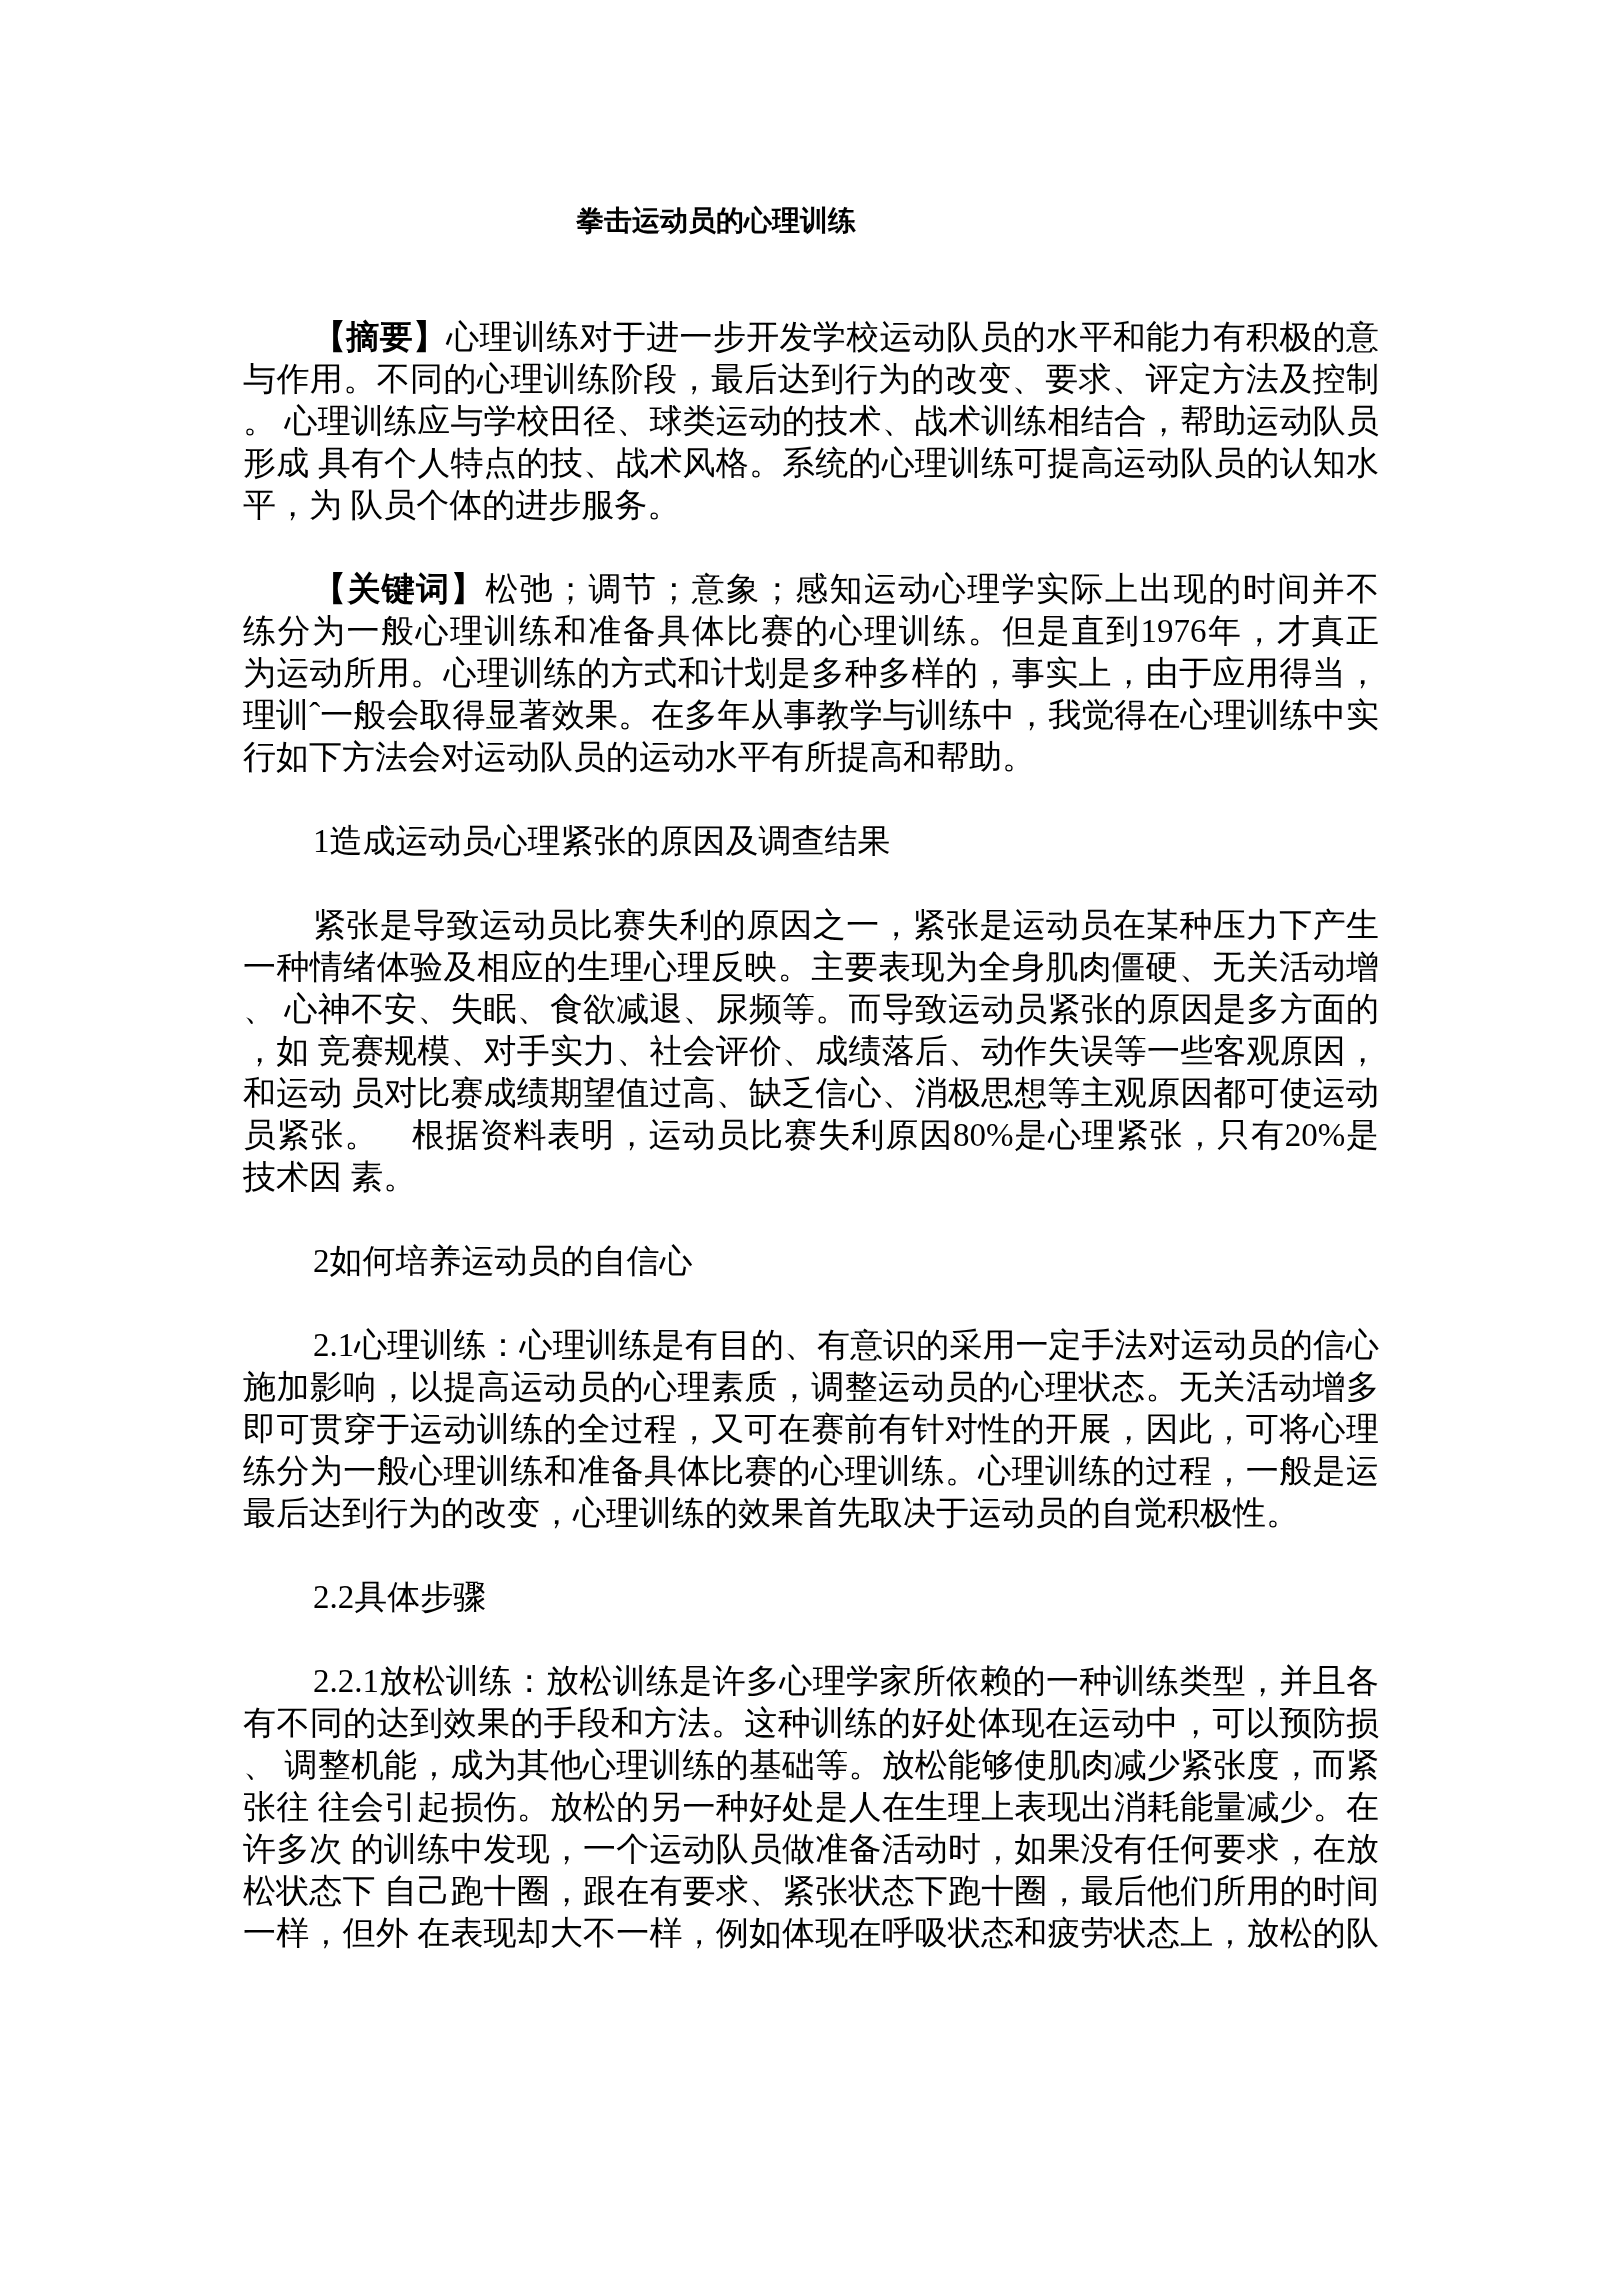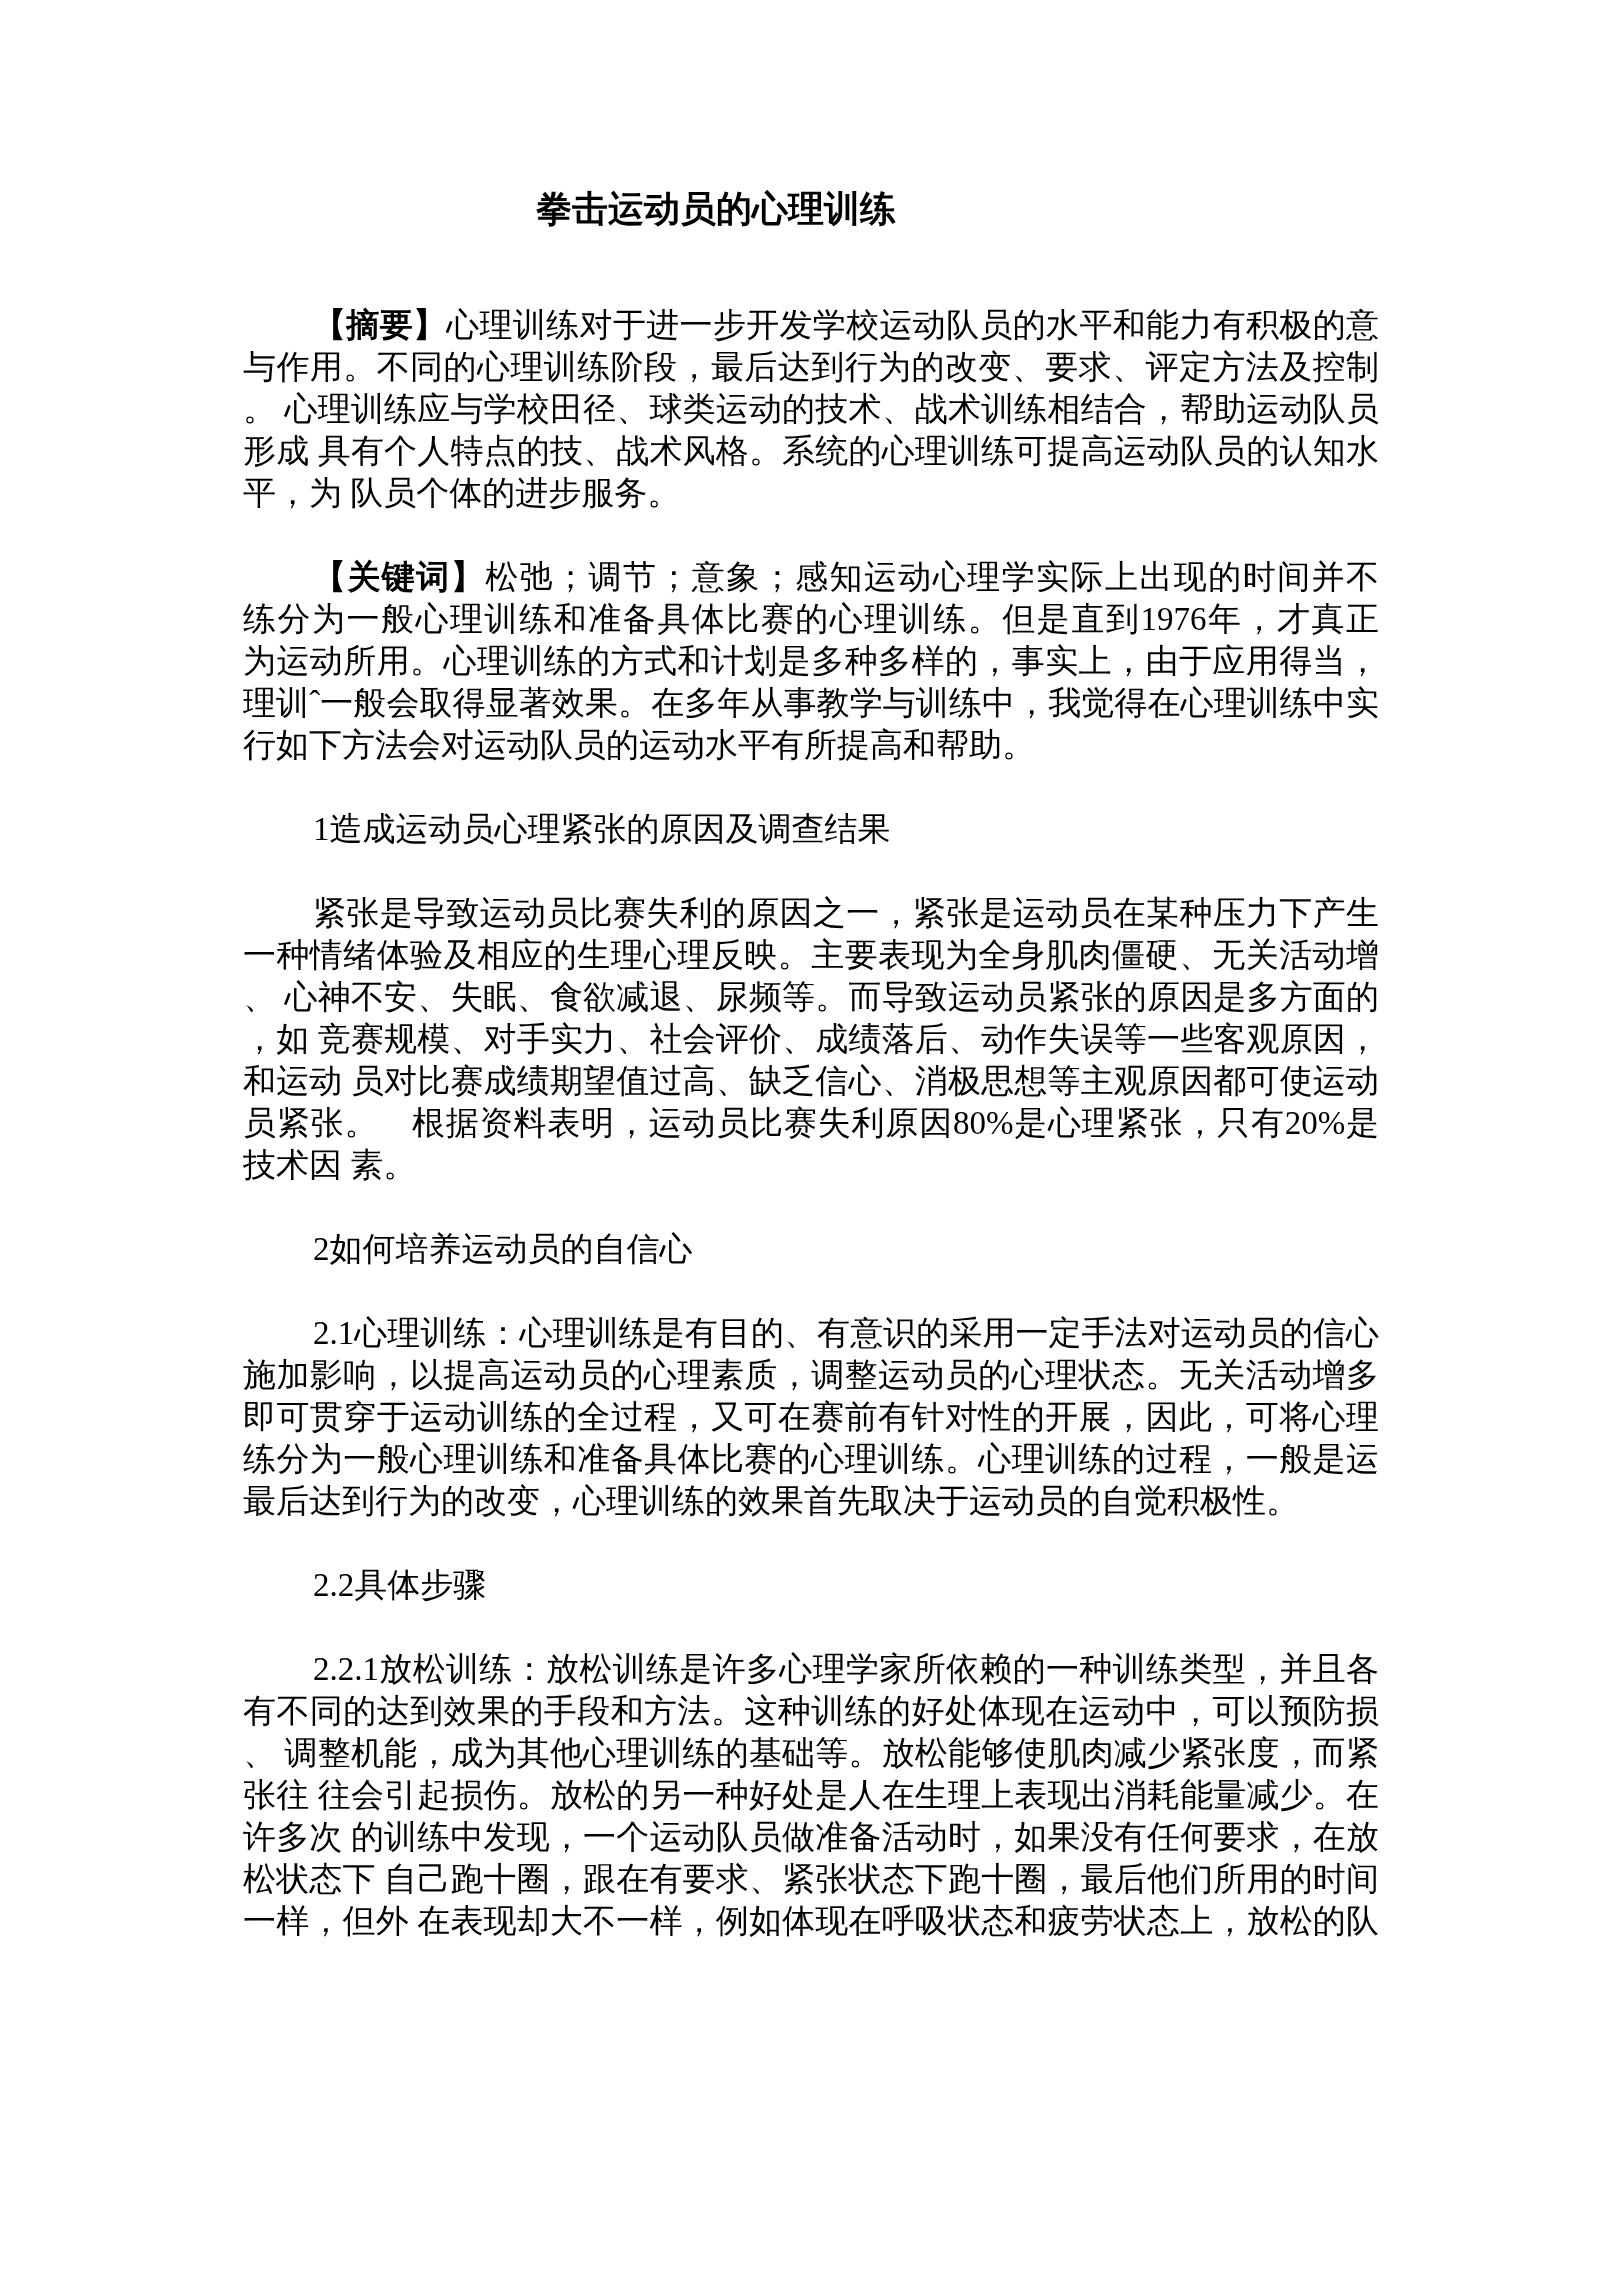--- a/index.html
+++ b/index.html
@@ -12,24 +12,24 @@
     width: 1623px;
     height: 2295px;
     background: #ffffff;
     box-sizing: border-box;
     padding: 188px 244px 0 243px;
     font-family: "Liberation Serif", "DejaVu Serif", serif;
     color: #000000;
     overflow: hidden;
   }
   .doc-title {
-    font-size: 36px;
+    font-size: 28px;
     font-weight: bold;
     line-height: 42px;
-    margin: 0 0 74px 0;
+    margin: 12px 0 74px 0;
     text-align: center;
     position: relative;
     left: -95px;
     letter-spacing: 0;
   }
   .block {
     font-size: 33px;
     line-height: 42px;
     margin: 0 0 42px 0;
   }

